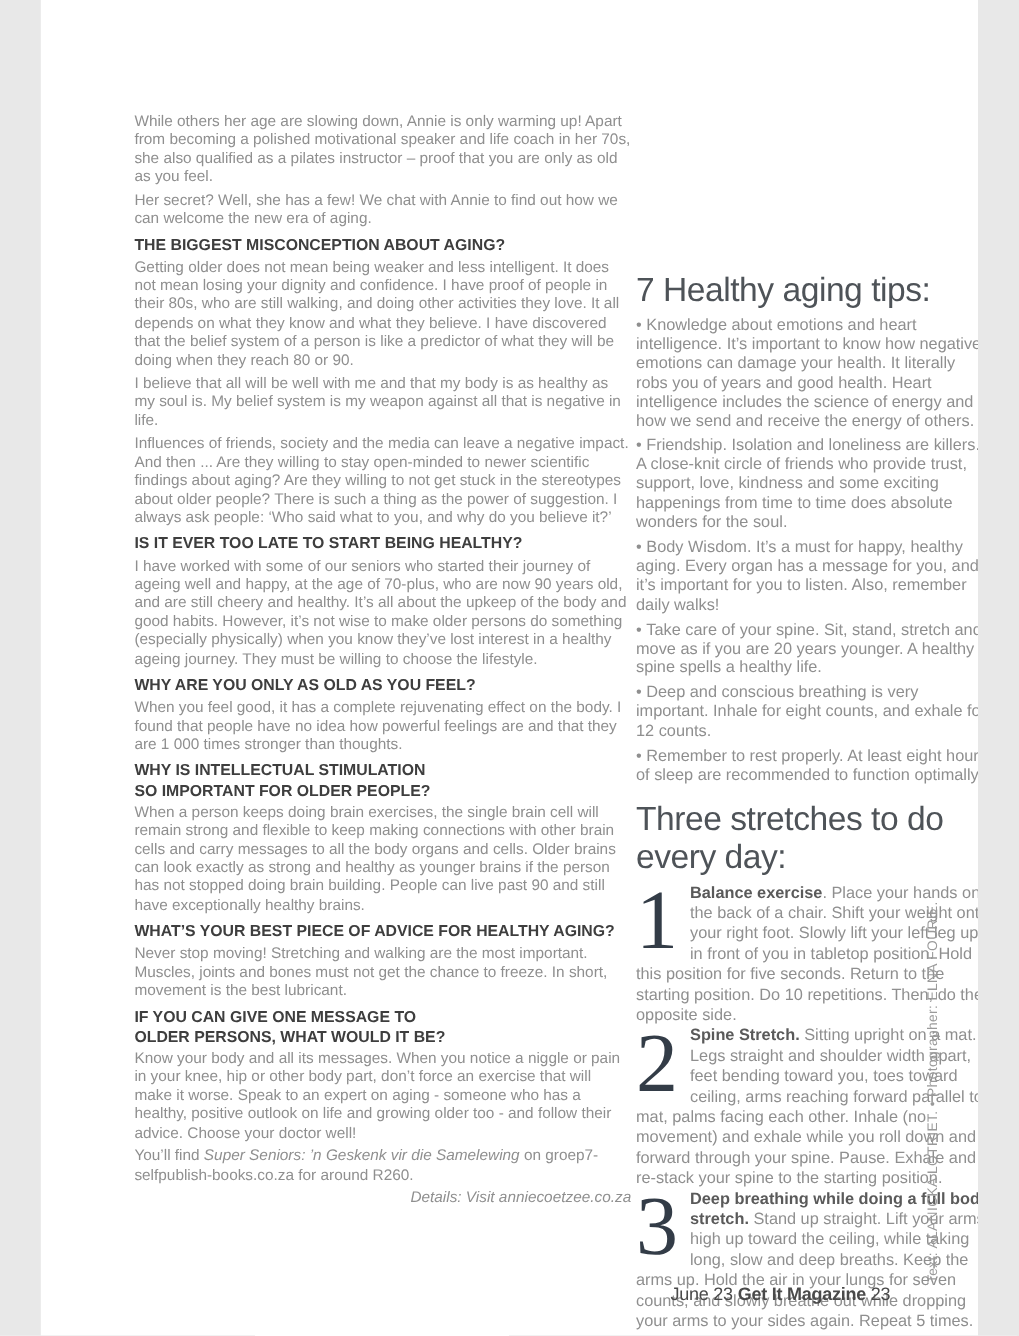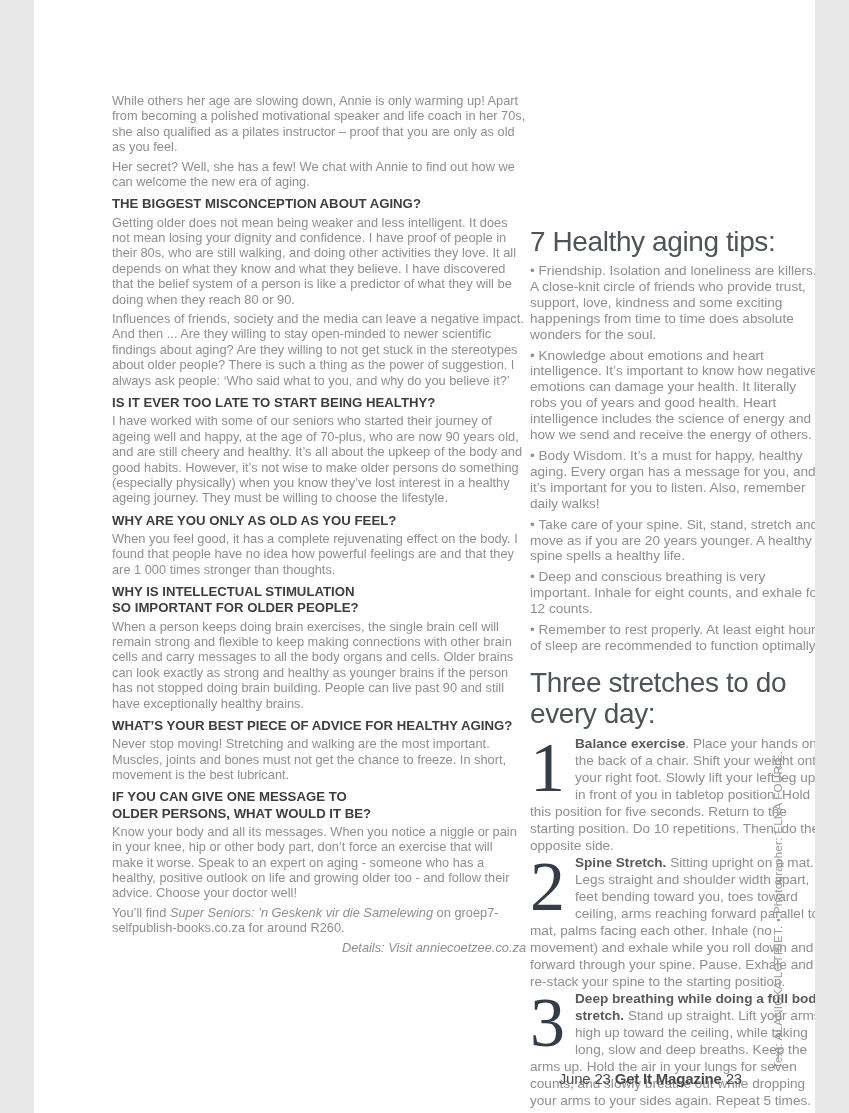--- a/index.html
+++ b/index.html
@@ -56,20 +56,21 @@
 
 <div class="page">
 
   <div class="col-left">
     <p>While others her age are slowing down, Annie is only warming up! Apart from becoming a polished motivational speaker and life coach in her 70s, she also qualified as a pilates instructor – proof that you are only as old as you feel.</p>
     <p>Her secret? Well, she has a few! We chat with Annie to find out how we can welcome the new era of aging.</p>
 
     <h3>THE BIGGEST MISCONCEPTION ABOUT AGING?</h3>
     <p>Getting older does not mean being weaker and less intelligent. It does not mean losing your dignity and confidence. I have proof of people in their 80s, who are still walking, and doing other activities they love. It all depends on what they know and what they believe. I have discovered that the belief system of a person is like a predictor of what they will be doing when they reach 80 or 90.</p>
 
+    <p>I believe that all will be well with me and that my body is as healthy as my soul is. My belief system is my weapon against all that is negative in life.</p>
 
     <p>Influences of friends, society and the media can leave a negative impact. And then ...  Are they willing to stay open-minded to newer scientific findings about aging? Are they willing to not get stuck in the stereotypes about older people? There is such a thing as the power of suggestion. I always ask people: ‘Who said what to you, and why do you believe it?’</p>
 
     <h3>IS IT EVER TOO LATE TO START BEING HEALTHY?</h3>
     <p>I have worked with some of our seniors who started their journey of ageing well and happy, at the age of 70-plus, who are now 90 years old, and are still cheery and healthy. It’s all about the upkeep of the body and good habits. However, it’s not wise to make older persons do something (especially physically) when you know they’ve lost interest in a healthy ageing journey. They must be willing to choose the lifestyle.</p>
 
     <h3>WHY ARE YOU ONLY AS OLD AS YOU FEEL?</h3>
     <p>When you feel good, it has a complete rejuvenating effect on the body. I found that people have no idea how powerful feelings are and that they are 1 000 times stronger than thoughts.</p>
 
     <h3>WHY IS INTELLECTUAL STIMULATION
@@ -83,22 +84,22 @@
 OLDER PERSONS, WHAT WOULD IT BE?</h3>
     <p>Know your body and all its messages. When you notice a niggle or pain in your knee, hip or other body part, don’t force an exercise that will make it worse. Speak to an expert on aging - someone who has a healthy, positive outlook on life and growing older too - and follow their advice. Choose your doctor well!</p>
 
     <p><span>You’ll find </span><span class="italic">Super Seniors: ’n Geskenk vir die Samelewing</span><span> on groep7-selfpublish-books.co.za for around R260.</span></p>
     <p class="italic">Details: Visit anniecoetzee.co.za</p>
   </div>
 
   <div class="col-right">
     <h2 class="big-heading">7 Healthy aging tips:</h2>
 
+    <p class="tip"><span>•</span>&nbsp;<span>Knowledge about emotions and heart intelligence. It’s important to know how negative emotions can damage your health. It literally robs you of years and good health. Heart intelligence includes the science of energy and how we send and receive the energy of others.</span></p>
     <p class="tip"><span>•</span>&nbsp;<span>Friendship. Isolation and loneliness are killers. A close-knit circle of friends who provide trust, support, love, kindness and some exciting happenings from time to time does absolute wonders for the soul.</span></p>
-    <p class="tip"><span>•</span>&nbsp;<span>Knowledge about emotions and heart intelligence. It’s important to know how negative emotions can damage your health. It literally robs you of years and good health. Heart intelligence includes the science of energy and how we send and receive the energy of others.</span></p>
     <p class="tip"><span>•</span>&nbsp;<span>Body Wisdom. It’s a must for happy, healthy aging. Every organ has a message for you, and it’s important for you to listen. Also, remember daily walks!</span></p>
     <p class="tip"><span>•</span>&nbsp;<span>Take care of your spine. Sit, stand, stretch and move as if you are 20 years younger. A healthy spine spells a healthy life.</span></p>
     <p class="tip"><span>•</span>&nbsp;<span>Deep and conscious breathing is very important. Inhale for eight counts, and exhale for 12 counts.</span></p>
     <p class="tip"><span>•</span>&nbsp;<span>Remember to rest properly. At least eight hours of sleep are recommended to function optimally.</span></p>
 
     <div class="stretches-block">
       <h2 class="big-heading">Three stretches to do every day:</h2>
 
       <div class="stretch">
         <span class="stretch-num">1</span>

